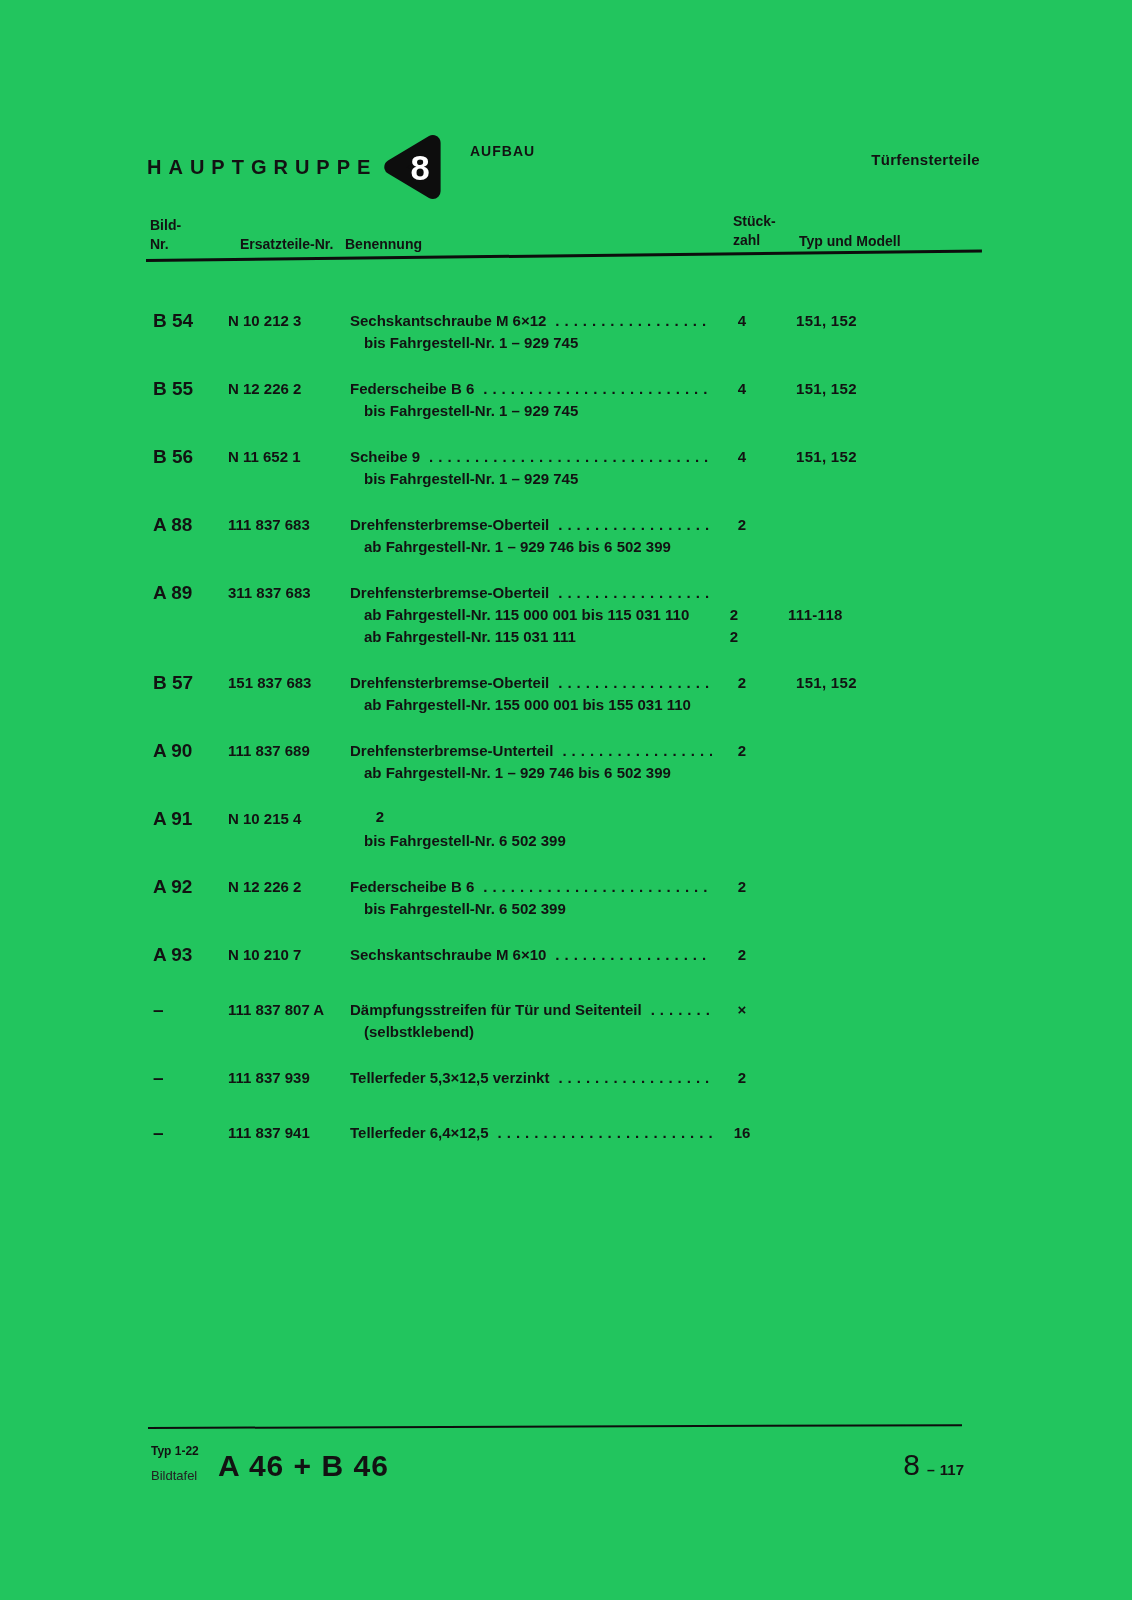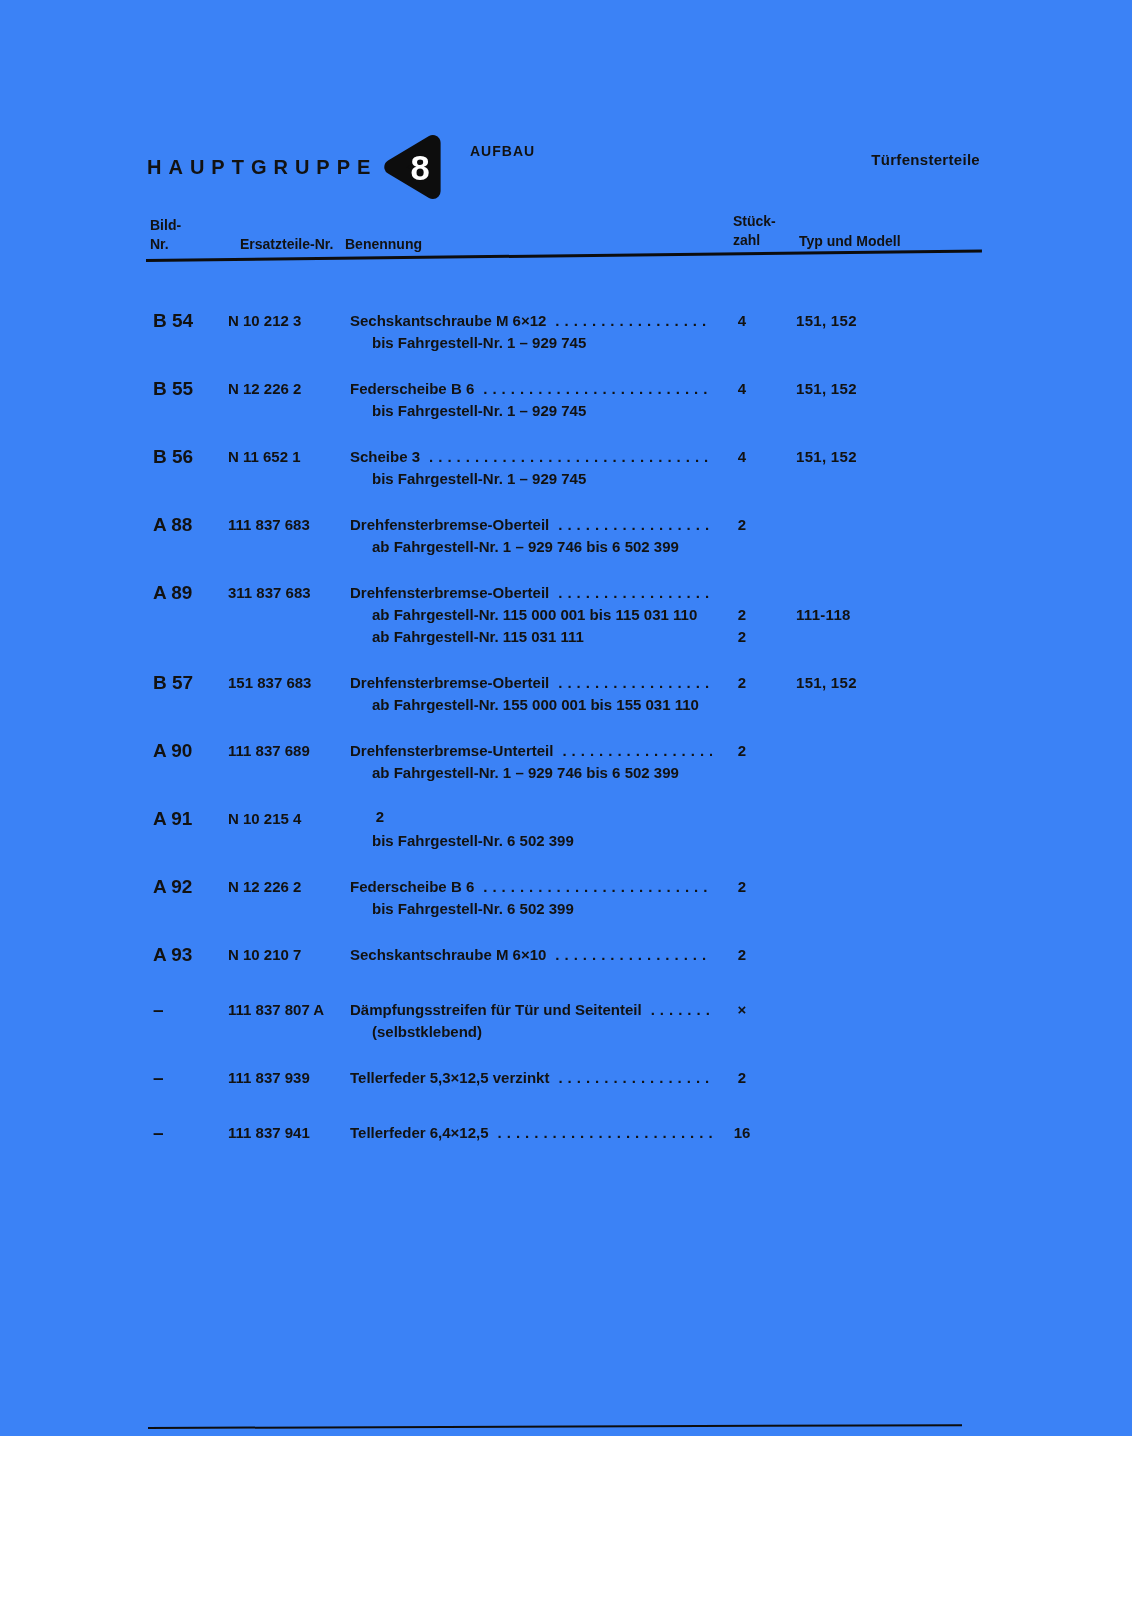--- a/index.html
+++ b/index.html
@@ -1,18 +1,18 @@
 <!DOCTYPE html>
 <html><head>
 <meta charset="utf-8">
 <style>
   html,body { margin:0; padding:0; background:#ffffff; }
   .page {
-    position:relative; width:1132px; height:1436px;
-    background:#3b82f6; overflow:hidden;
+    position:relative; width:1132px; height:1600px;
+    background:#22c55e; overflow:hidden;
     font-family:"Liberation Sans", sans-serif; color:#121212;
   }
 
   
   .hauptgruppe {
     position:absolute; left:147px; top:156px;
     font-size:20px; font-weight:700; letter-spacing:7px; white-space:nowrap;
   }
   .badge { position:absolute; left:383px; top:130px; width:64px; height:74px; }
   .aufbau {
@@ -39,21 +39,21 @@
 
   
   .table { position:absolute; left:153px; top:310px; width:812px; }
   .row { display:flex; margin-bottom:24px; }
   .row.single { margin-bottom:33px; }
   .bild { width:75px; font-size:19px; font-weight:700; line-height:22px; }
   .part { width:122px; font-size:15px; font-weight:700; line-height:22px; }
   .lines { flex:1; }
   .line { display:flex; align-items:baseline; height:22px; }
   .name { width:362px; display:flex; align-items:baseline; overflow:hidden; }
-  .name.indent { width:340px; margin-left:22px; }
+  .name.indent { width:340px; margin-left:14px; }
   .txt { white-space:nowrap; font-size:15px; font-weight:700; line-height:22px; }
   .leader { flex:1; overflow:hidden; white-space:nowrap; font-size:15px; font-weight:700; margin-left:9px; }
   .leader::before {
     content:"..........................................................";
     letter-spacing:5px;
   }
   .qty { width:60px; text-align:center; font-size:15px; font-weight:700; }
   .typ { flex:1; padding-left:24px; font-size:15px; font-weight:700; letter-spacing:0.3px; white-space:nowrap; }
 
   
@@ -142,21 +142,21 @@
             <div class="typ"></div>
           </div>
         </div>
       </div>
       <div class="row">
         <div class="bild">B 56</div>
         <div class="part">N 11 652 1</div>
         <div class="lines">
           <div class="line">
             <div class="name">
-              <span class="txt">Scheibe 3</span>
+              <span class="txt">Scheibe 9</span>
               <span class="leader"></span>
             </div>
             <div class="qty">4</div>
             <div class="typ">151, 152</div>
           </div>
           <div class="line">
             <div class="name indent">
               <span class="txt">bis Fahrgestell-Nr. 1 – 929 745</span>
             </div>
             <div class="qty"></div>

